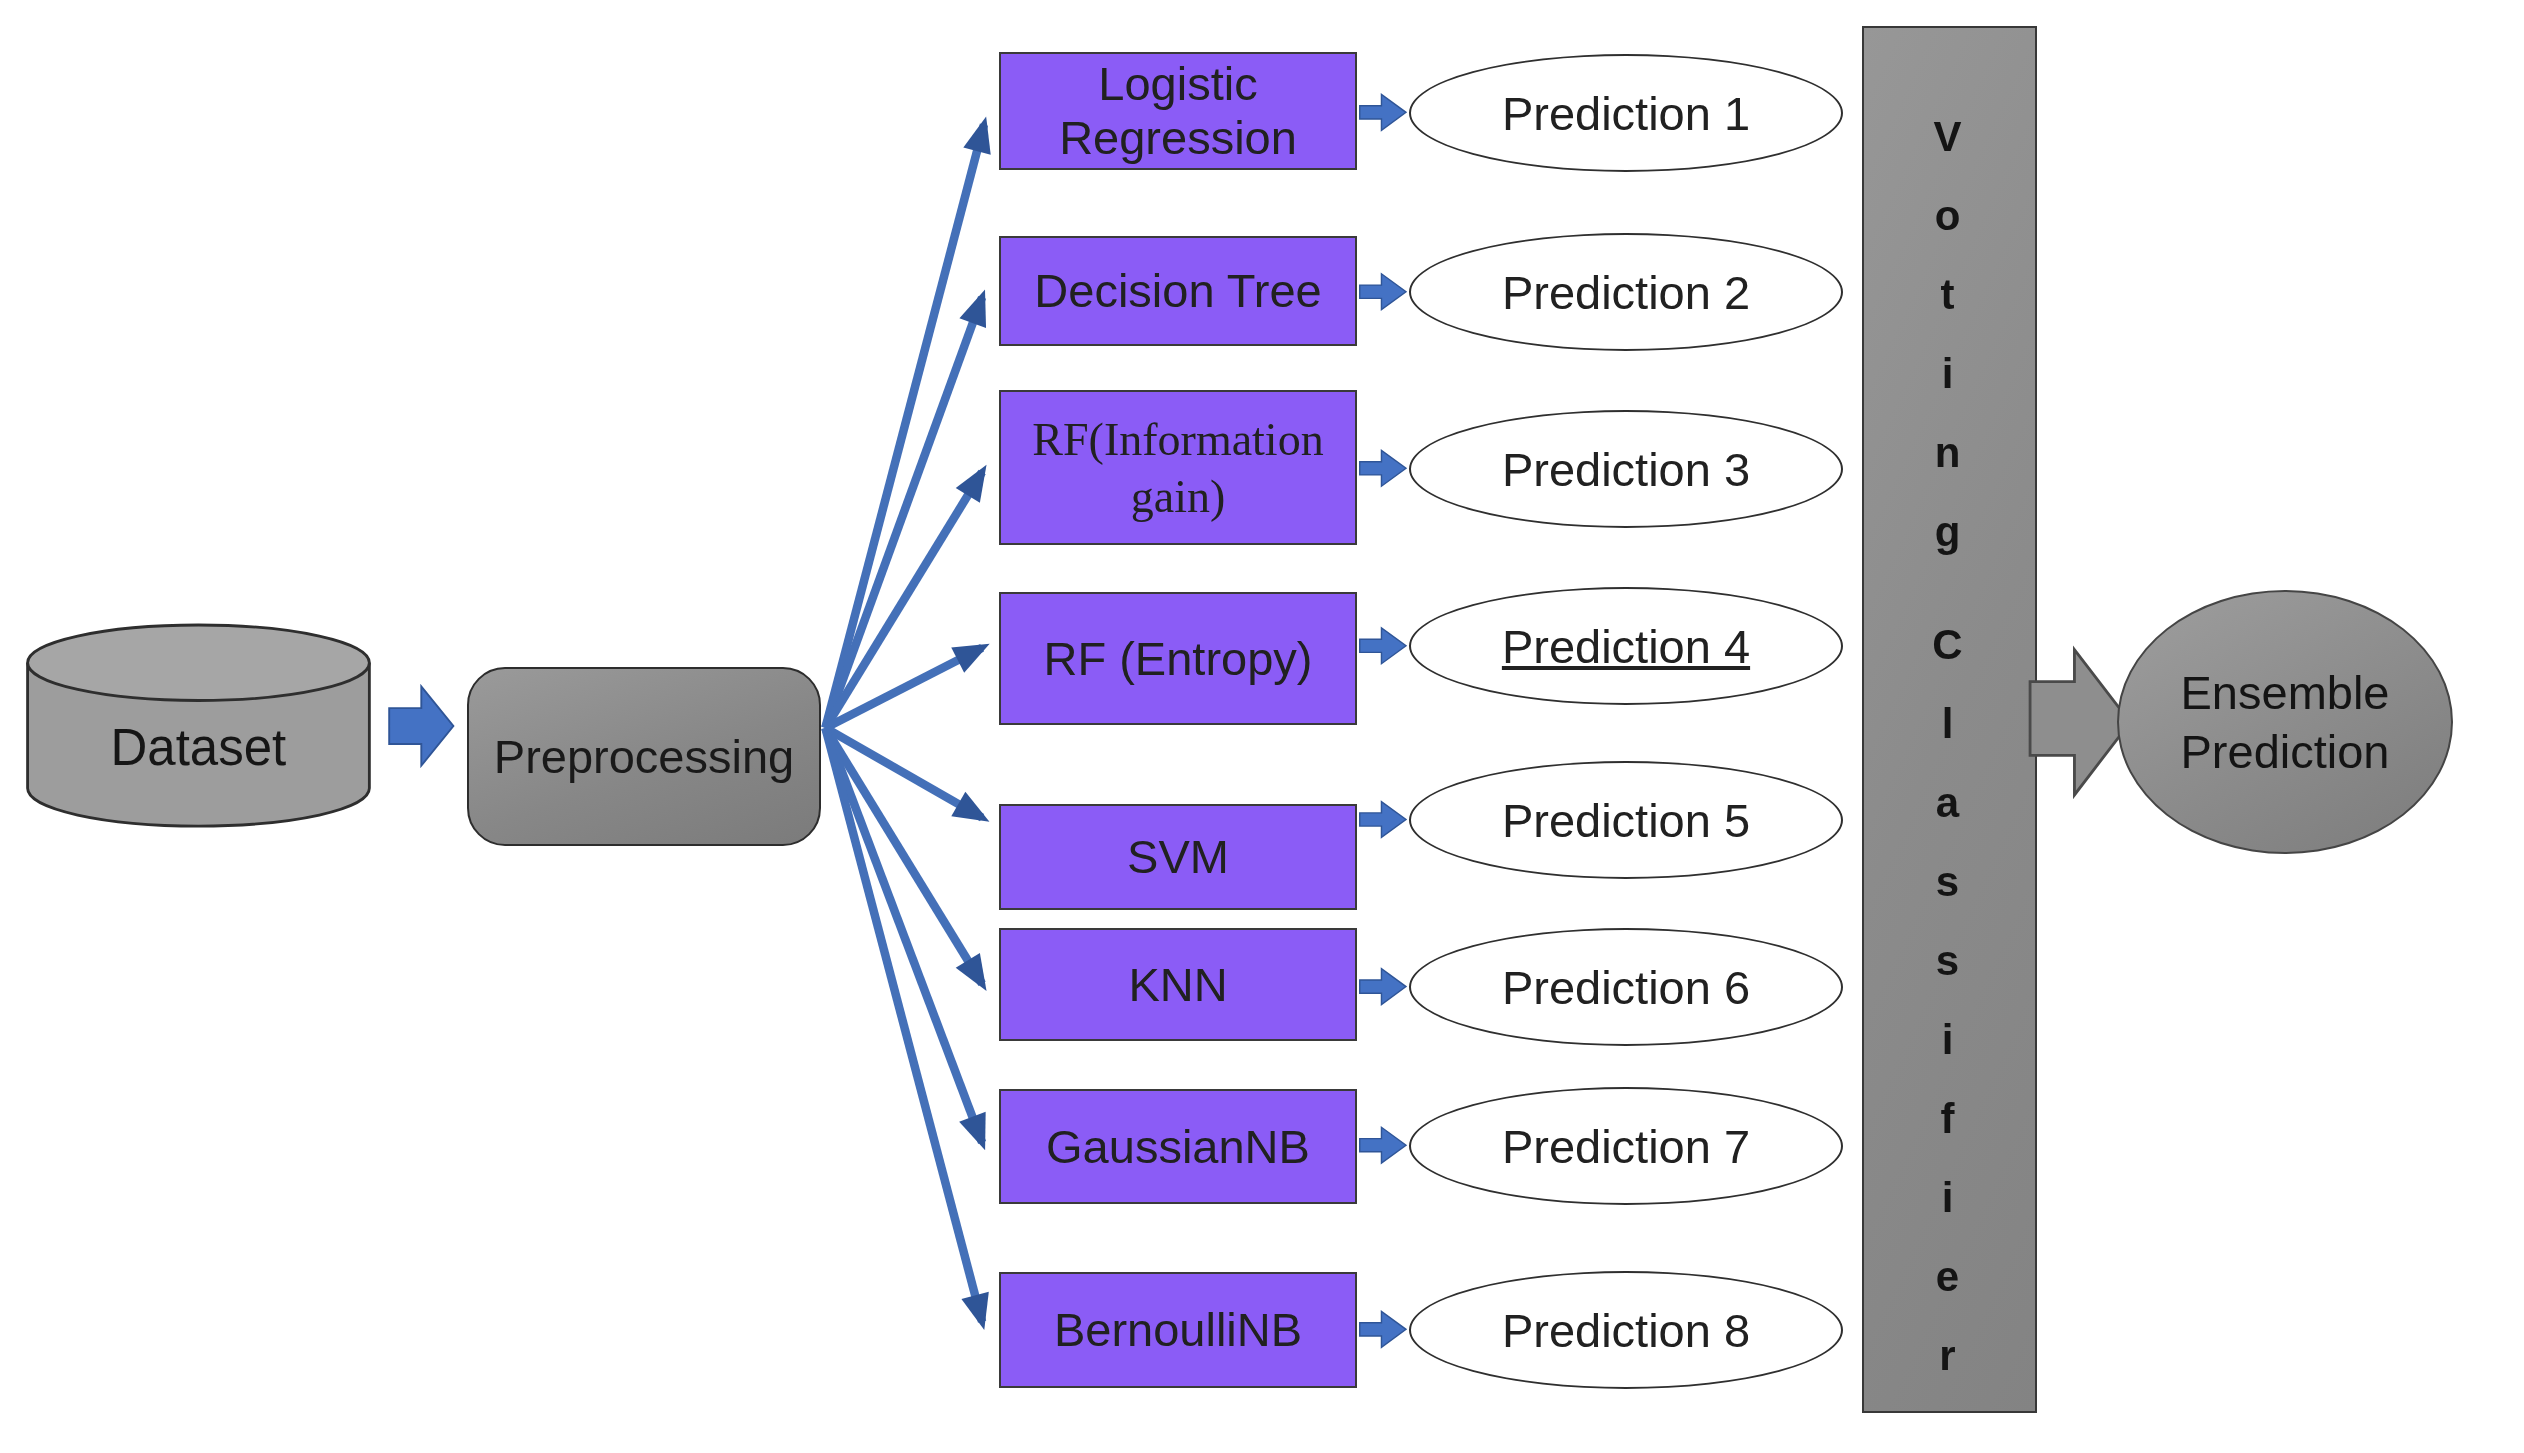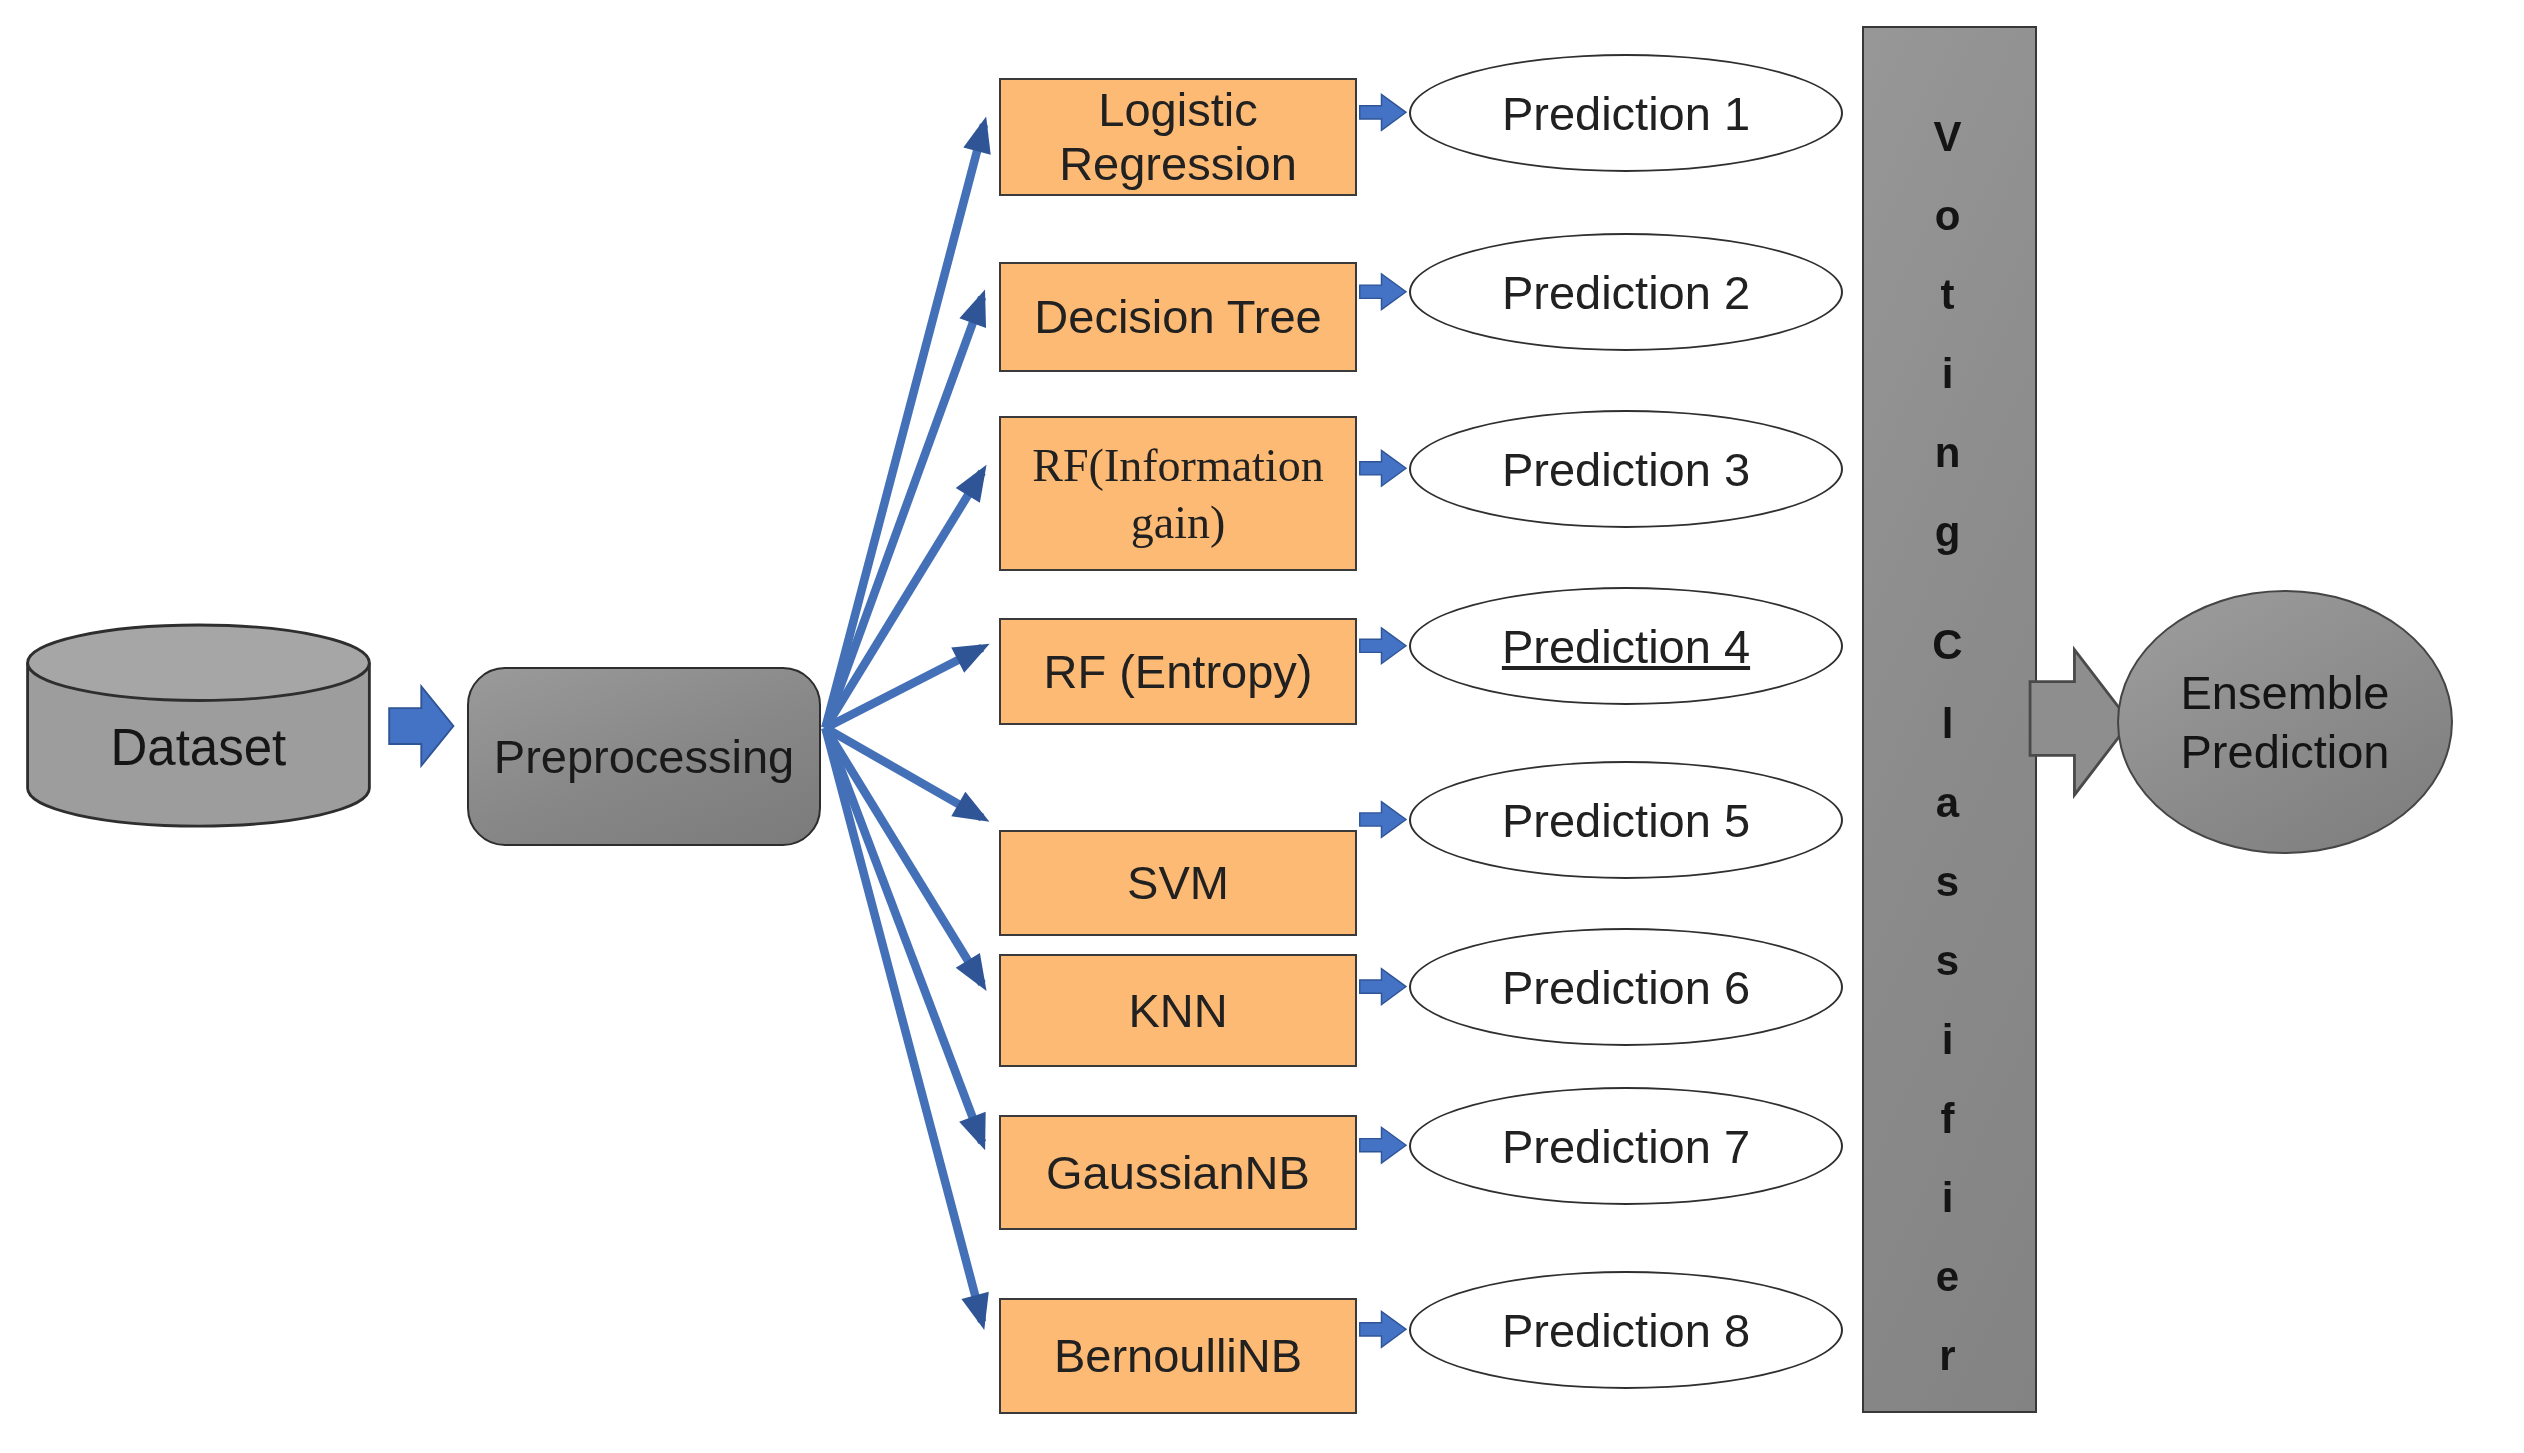--- a/index.html
+++ b/index.html
@@ -3,24 +3,24 @@
 <meta charset="utf-8">
 <style>
   html,body{margin:0;padding:0;background:#ffffff;}
   #canvas{
     position:relative;width:2525px;height:1453px;background:#ffffff;overflow:hidden;
     font-family:"Liberation Sans", sans-serif;color:#1d1d1d;
   }
   .abs{position:absolute;}
   
   .cbox{
-    position:absolute;left:999px;width:358px;background:#fdba74;
+    position:absolute;left:999px;width:358px;background:#8b5cf6;
     border:2.8px solid #3a3a3a;box-sizing:border-box;z-index:2;
     display:flex;flex-direction:column;align-items:center;justify-content:center;
-    font-size:47px;line-height:54px;color:#212121;text-align:right;margin-top:26px;
+    font-size:47px;line-height:54px;color:#212121;text-align:right;
   }
   .cbox.serif{font-family:"Liberation Serif", serif;font-size:46px;line-height:57px;}
   
   .pell{
     position:absolute;left:1409px;width:434px;height:118px;background:#ffffff;
     border:2.4px solid #2f2f2f;border-radius:50%;box-sizing:border-box;z-index:2;
     display:flex;align-items:center;justify-content:center;
     font-size:47px;color:#212121;
   }
   
@@ -80,21 +80,21 @@
     <span>Logistic</span>
     <span>Regression</span>
   </div>
   <div class="cbox" style="top:236px;height:110px;">
     <span>Decision Tree</span>
   </div>
   <div class="cbox serif" style="top:390px;height:155px;">
     <span>RF(Information</span>
     <span>gain)</span>
   </div>
-  <div class="cbox" style="top:592px;height:107px;">
+  <div class="cbox" style="top:592px;height:133px;">
     <span>RF (Entropy)</span>
   </div>
   <div class="cbox" style="top:804px;height:106px;">
     <span>SVM</span>
   </div>
   <div class="cbox" style="top:928px;height:113px;">
     <span>KNN</span>
   </div>
   <div class="cbox" style="top:1089px;height:115px;">
     <span>GaussianNB</span>

